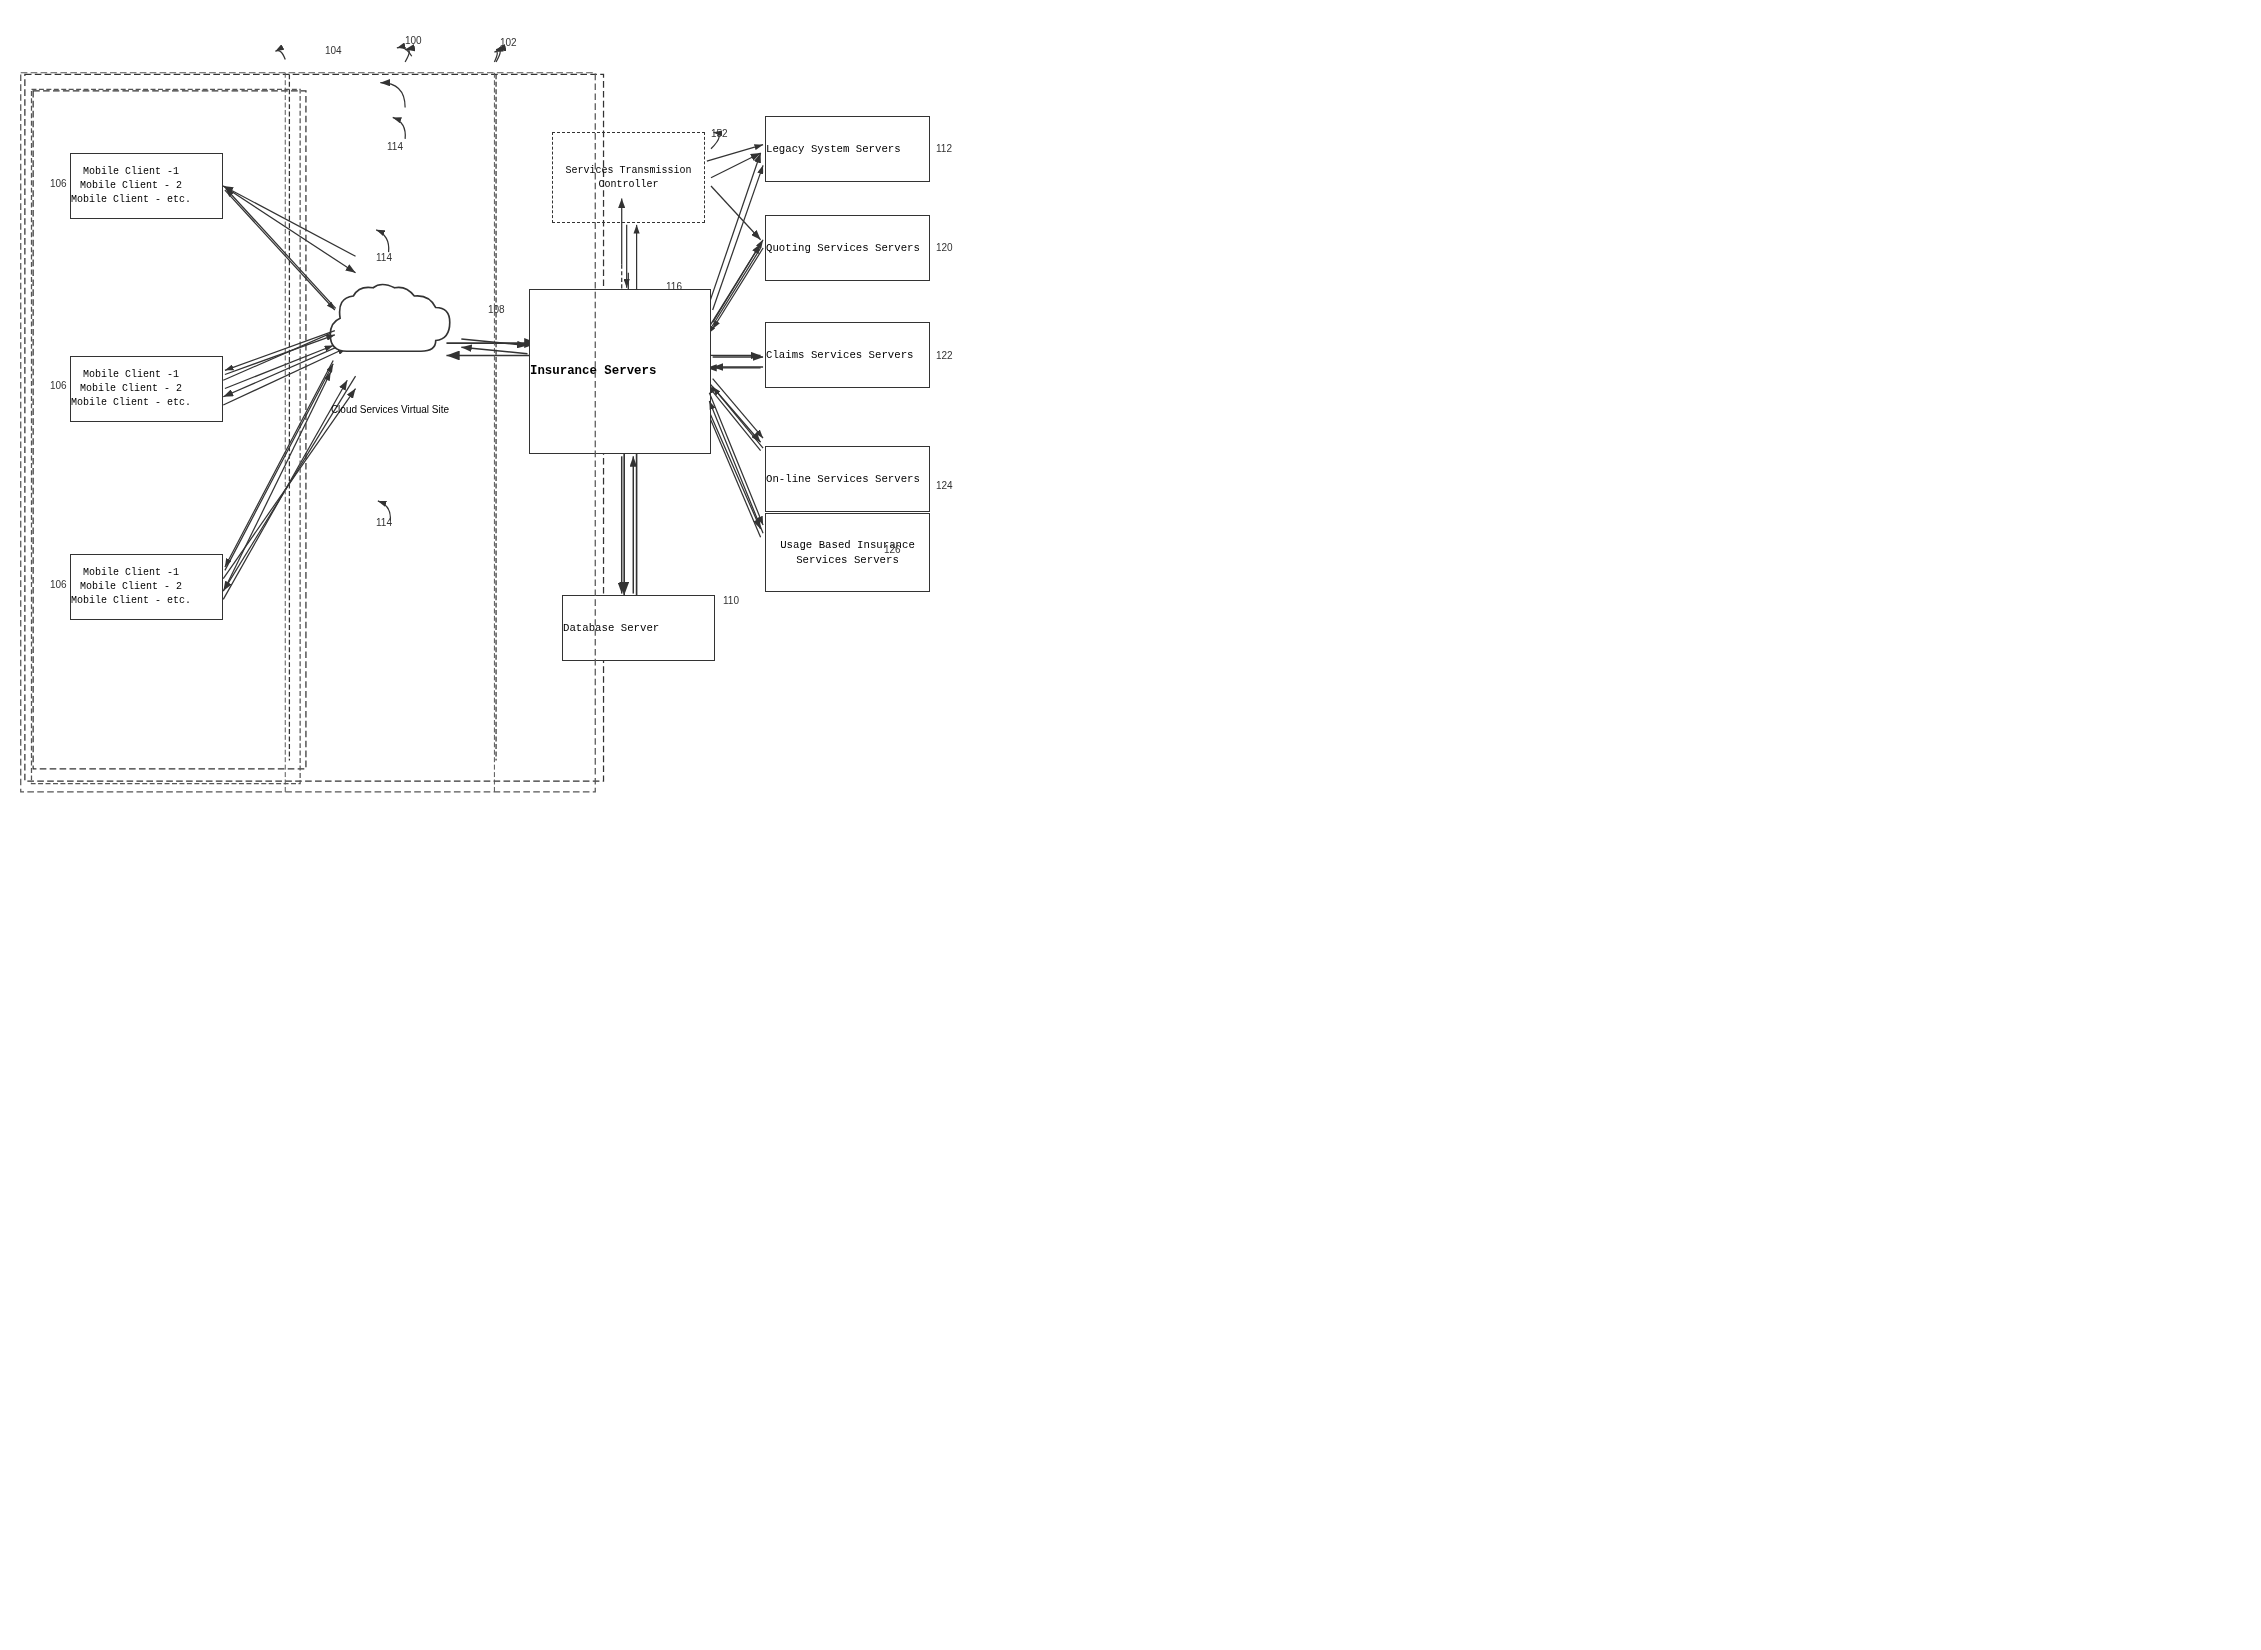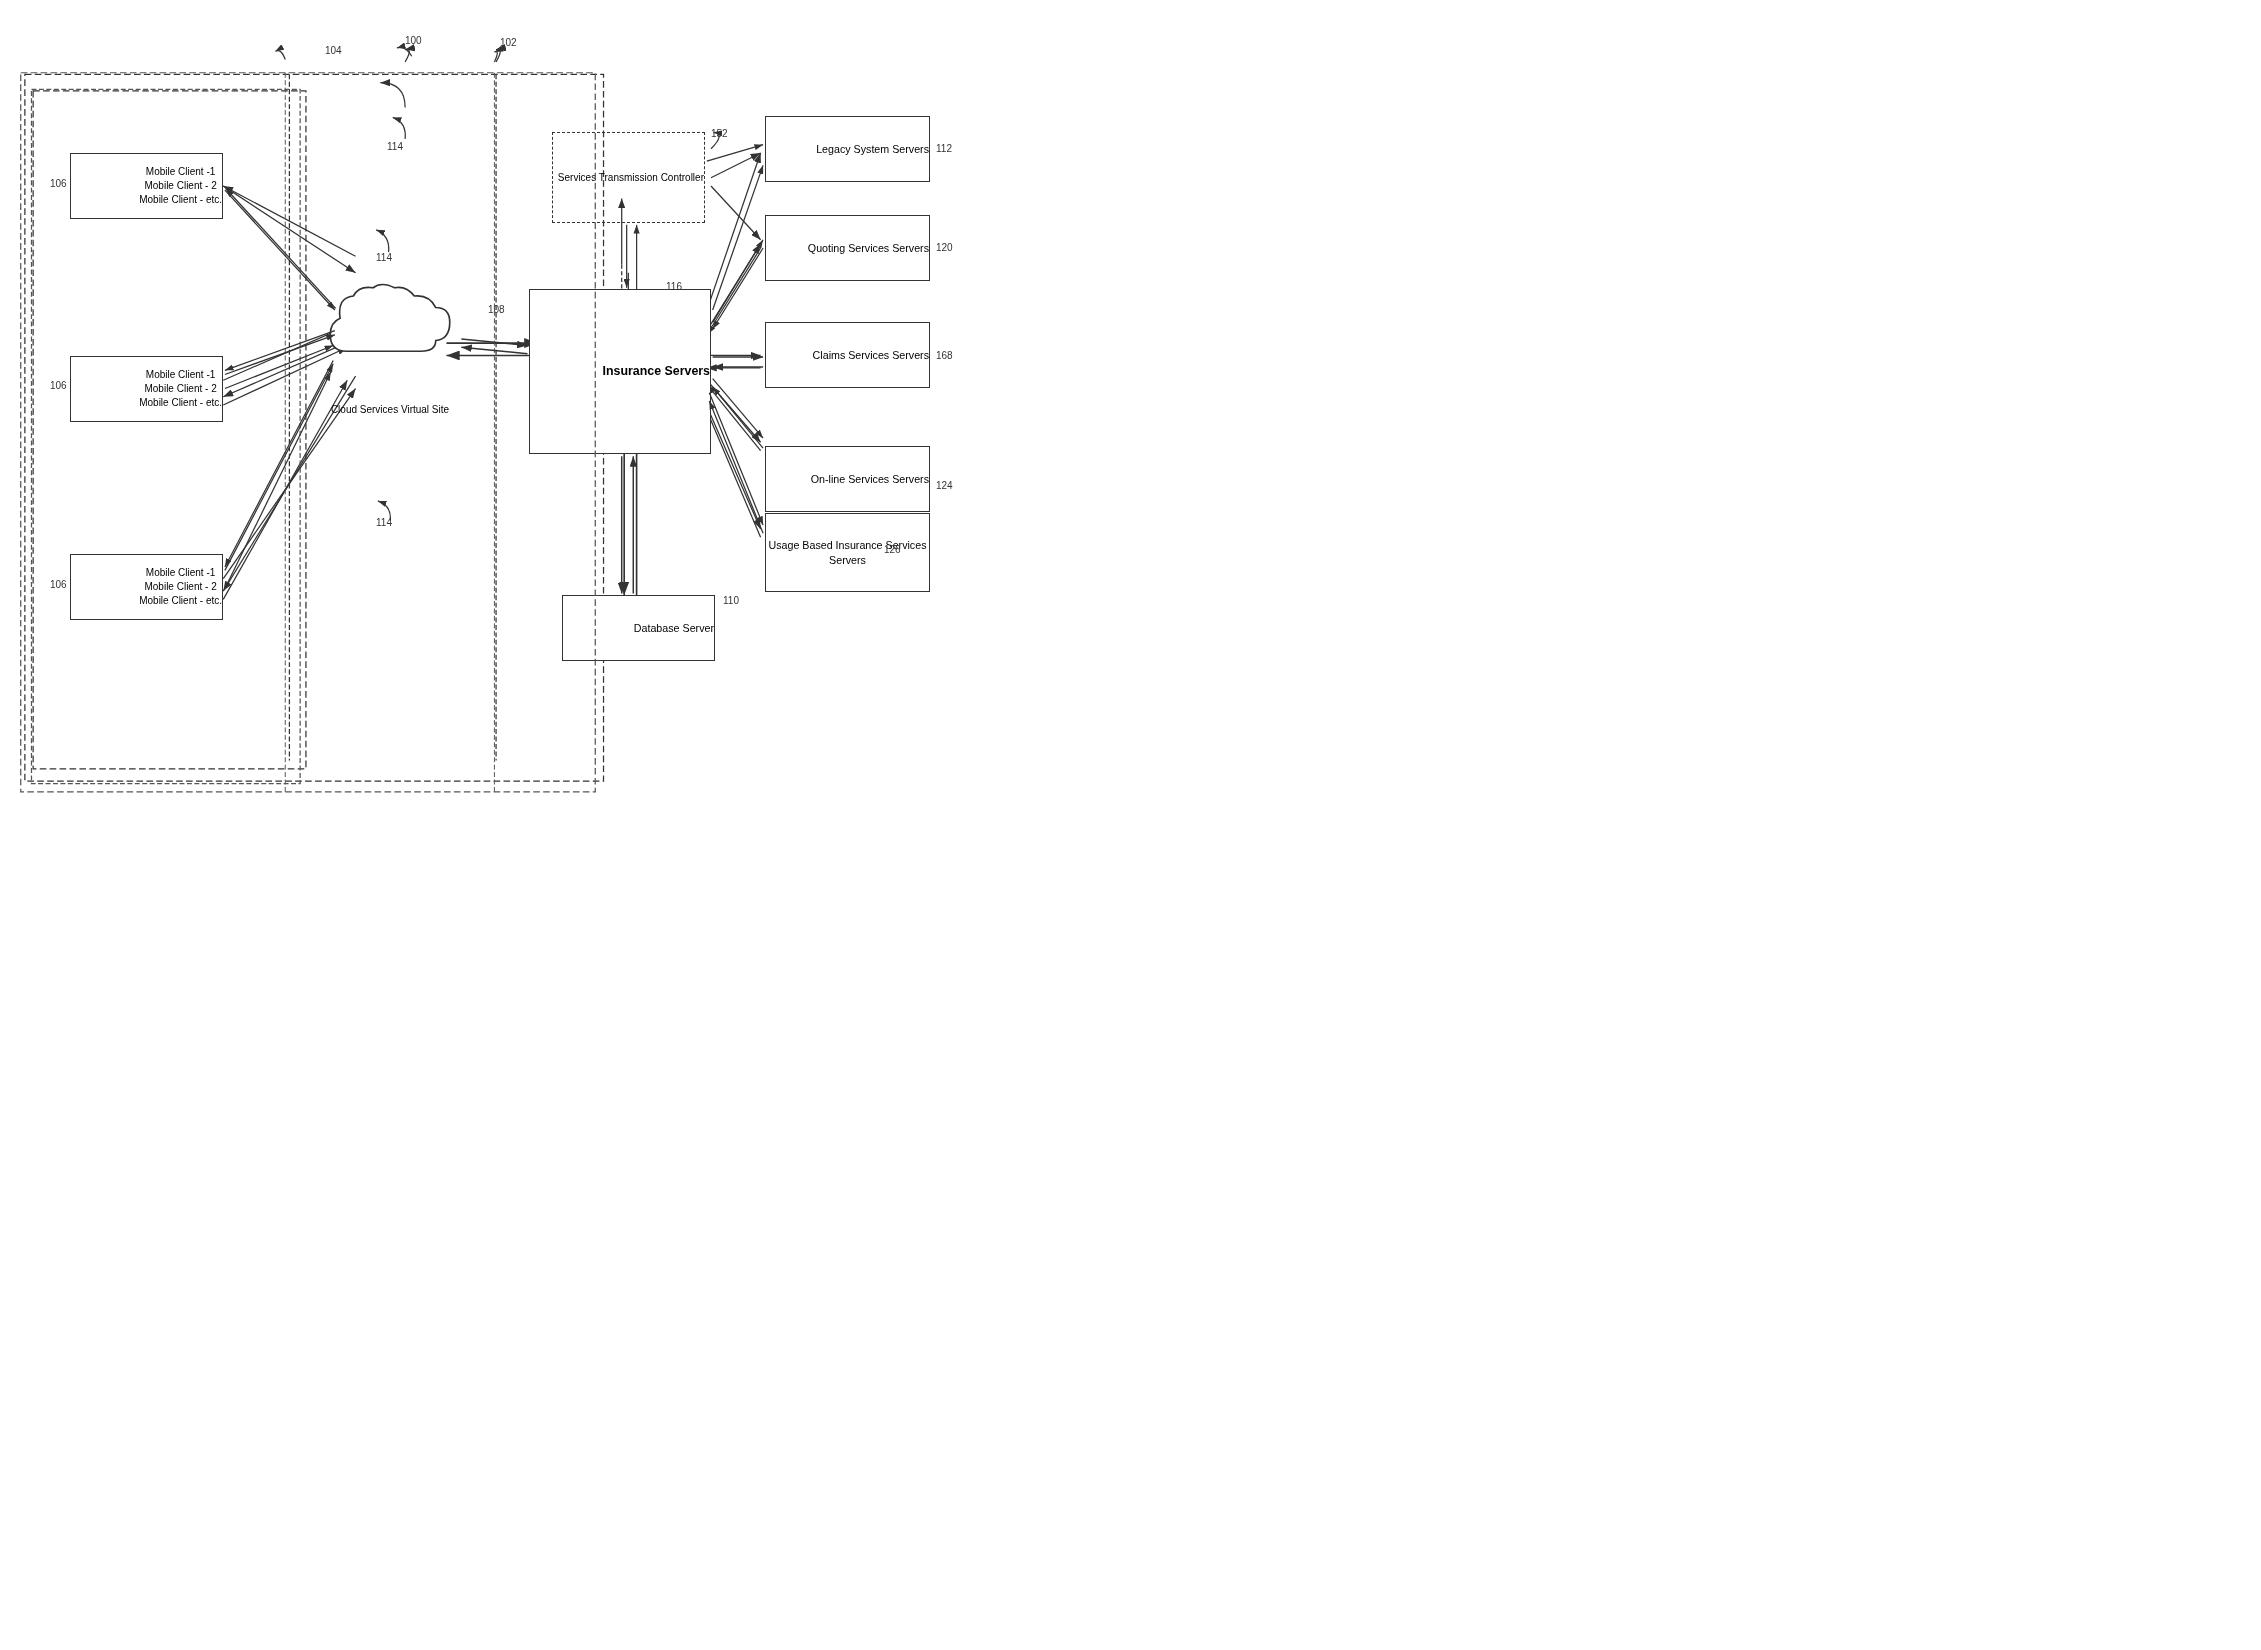--- a/index.html
+++ b/index.html
@@ -16,25 +16,26 @@
       top: 0; left: 0;
       width: 1131px;
       height: 825px;
     }
     .box {
       position: absolute;
       border: 1.7px solid #333;
       background: #fff;
       display: flex;
       align-items: center;
-      justify-content: flex-end;
+      justify-content: flex-start;
       text-align: center;
       font-size: 10.7px;
       font-weight: normal;
       line-height: 1.4;
+      font-family: Liberation Mono, monospace;
     }
     .box-dashed {
       border: 1.7px dashed #333;
       background: transparent;
     }
     .label {
       position: absolute;
       font-size: 10px;
       color: #333;
     }
@@ -187,21 +188,21 @@
   <div class="label" style="top:143px; left:936px;">112</div>
 
   <div class="box" style="left:765px; top:215px; width:165px; height:66px; font-size:10.7px;">
     <span style="text-align:center; line-height:1.4;">Quoting Services Servers</span>
   </div>
   <div class="label" style="top:242px; left:936px;">120</div>
 
   <div class="box" style="left:765px; top:322px; width:165px; height:66px; font-size:10.7px;">
     <span style="text-align:center; line-height:1.4;">Claims Services Servers</span>
   </div>
-  <div class="label" style="top:350px; left:936px;">168</div>
+  <div class="label" style="top:350px; left:936px;">122</div>
 
   <div class="box" style="left:765px; top:426px; width:165px; height:66px; font-size:10.7px;margin-top:20px;">
     <span style="text-align:center; line-height:1.4;">On-line Services Servers</span>
   </div>
   <div class="label" style="top:480px; left:936px;">124</div>
 
   <div class="box" style="left:765px; top:513px; width:165px; height:79px; font-size:10.7px;">
     <span style="text-align:center; line-height:1.4;">Usage Based Insurance Services Servers</span>
   </div>
   <div class="label" style="top:544px; left:884px;">126</div>

